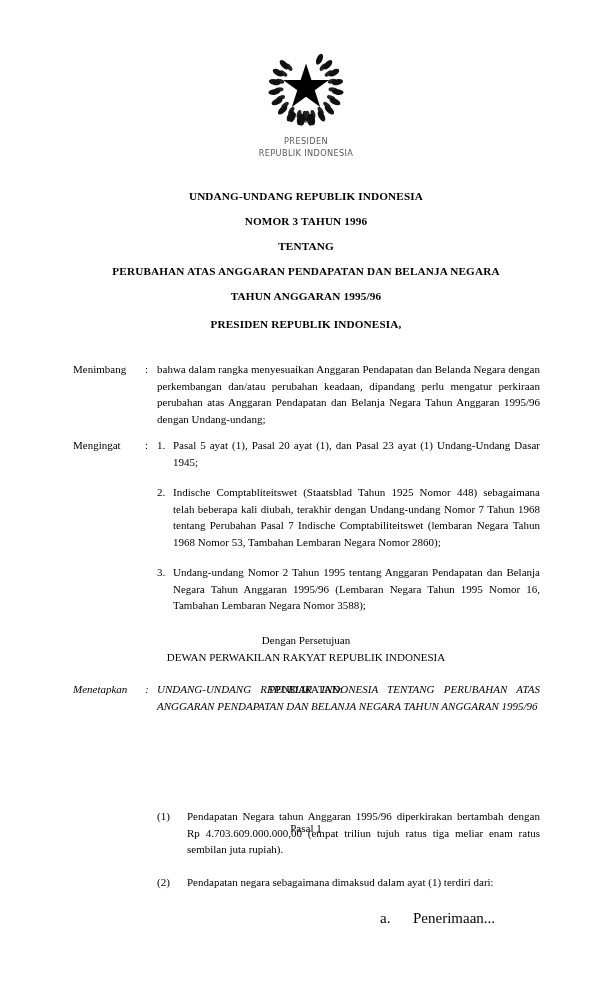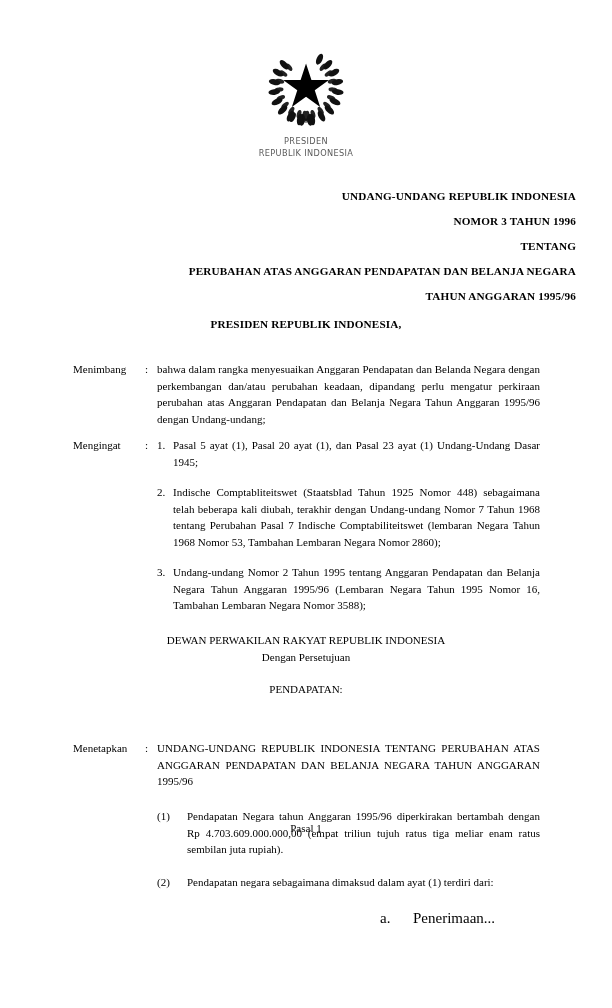--- a/index.html
+++ b/index.html
@@ -46,21 +46,21 @@
     letter-spacing: 0.35px;
     color: #5b5b5b;
   }
 
   
   .title-block {
     position: absolute;
     left: 36px;
     top: 184px;
     width: 540px;
-    text-align: right;
+    text-align: center;
   }
   .title-line {
     font-size: 11.2px;
     font-weight: bold;
     line-height: 25px;
     letter-spacing: 0.15px;
   }
 
   
   .presiden-heading {
@@ -100,21 +100,21 @@
   .clause-body {
     margin-left: 84px;
     font-size: 11px;
     line-height: 16.5px;
     text-align: justify;
     text-justify: inter-word;
   }
 
   #clause-menimbang { top: 361px; }
   #clause-mengingat { top: 437px; }
-  #clause-menetapkan { top: 740px; }
+  #clause-menetapkan { top: 681px; font-style: italic; }
 
   
   .numlist {
     margin: 0;
     padding: 0;
     list-style: none;
   }
   .numlist li {
     position: relative;
     padding-left: 16px;
@@ -356,22 +356,22 @@
         </li>
         <li>
           <span class="num">3.</span>
           <span>Undang-undang Nomor 2 Tahun 1995 tentang Anggaran Pendapatan dan Belanja Negara Tahun Anggaran 1995/96 (Lembaran Negara Tahun 1995 Nomor 16, Tambahan Lembaran Negara Nomor 3588);</span>
         </li>
       </ul>
     </div>
   </div>
 
   <div class="center-block" id="dengan-persetujuan">
+    <div>Dengan Persetujuan</div>
     <div>DEWAN PERWAKILAN RAKYAT REPUBLIK INDONESIA</div>
-    <div>Dengan Persetujuan</div>
   </div>
 
   <div class="center-block" id="memutuskan">PENDAPATAN:</div>
 
   <div class="clause" id="clause-menetapkan">
     <div class="clause-label">Menetapkan</div>
     <div class="clause-colon">:</div>
     <div class="clause-body">UNDANG-UNDANG REPUBLIK INDONESIA TENTANG PERUBAHAN ATAS ANGGARAN PENDAPATAN DAN BELANJA NEGARA TAHUN ANGGARAN 1995/96</div>
   </div>
 

